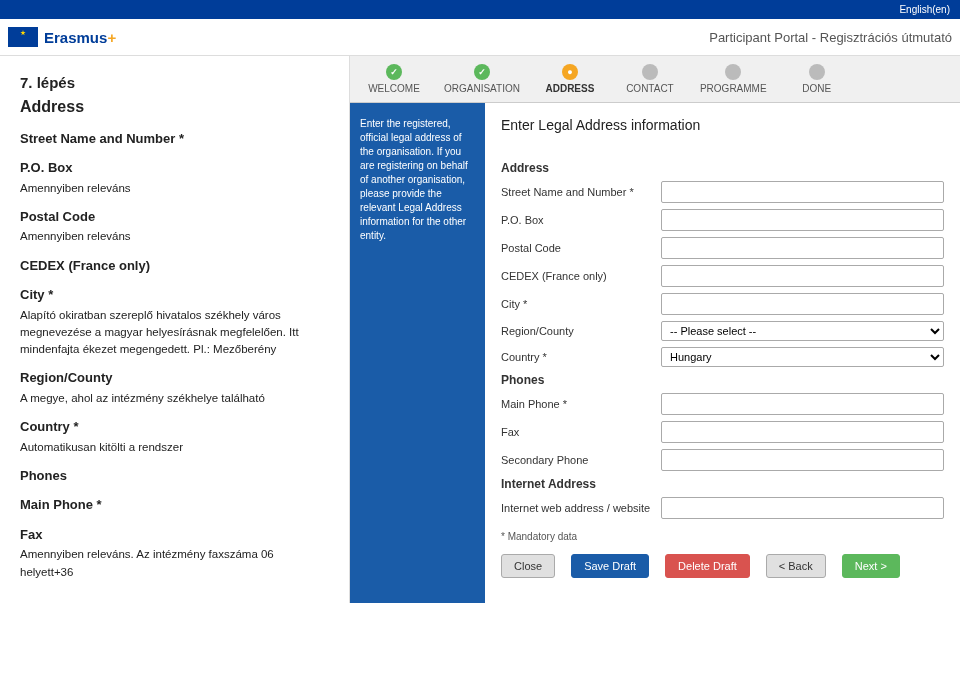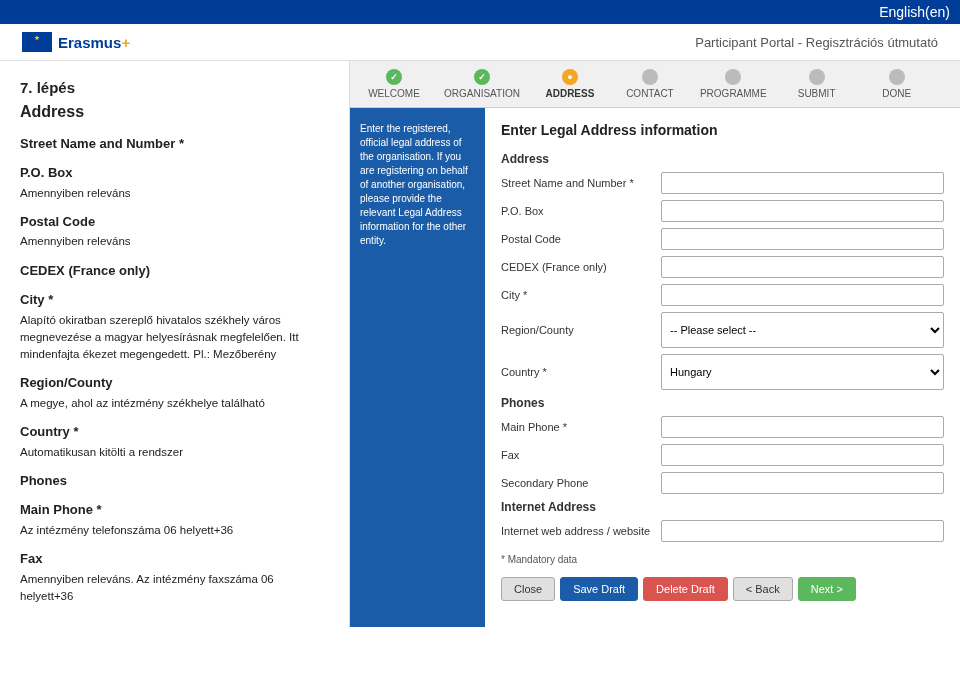--- a/index.html
+++ b/index.html
@@ -11,28 +11,28 @@
       min-height: 680px;
       color: #333;
     }
 
     
     .top-bar {
       background: #003d99;
       color: #fff;
       text-align: right;
       padding: 4px 10px;
-      font-size: 14px;
+      font-size: 10px;
     }
 
     
     .header {
       display: flex;
       align-items: center;
-      padding: 8px 22px;
+      padding: 8px 8px;
       border-bottom: 1px solid #ddd;
       background: #fff;
       justify-content: space-between;
     }
     .header-logo {
       display: flex;
       align-items: center;
       gap: 6px;
     }
     .erasmus-flag {
@@ -156,22 +156,22 @@
     .blue-sidebar p { font-size: 10px; }
 
     
     .form-area {
       flex: 1;
       padding: 14px 16px;
       background: #fff;
     }
     .form-area h3 {
       font-size: 14px;
-      font-weight: bold;
-      margin-bottom: 14px;
+      font-weight: normal;
+      margin-bottom: 28px;
       color: #222;
     }
     .form-section-label {
       font-size: 12px;
       font-weight: bold;
       margin-bottom: 6px;
       color: #333;
     }
     .form-row {
       display: flex;
@@ -188,37 +188,37 @@
       flex: 1;
       height: 22px;
       border: 1px solid #aaa;
       border-radius: 2px;
       padding: 0 4px;
       font-size: 11px;
       background: #fff;
     }
     .form-select {
       flex: 1;
-      height: 36px;
+      height: 20px;
       border: 1px solid #aaa;
       border-radius: 2px;
       padding: 0 4px;
       font-size: 11px;
       background: #fff;
     }
     .mandatory-note {
       font-size: 10px;
       color: #555;
       margin: 12px 0;
     }
 
     
     .action-buttons {
       display: flex;
-      gap: 5px;
+      gap: 16px;
       margin-top: 12px;
     }
     .btn {
       padding: 5px 12px;
       font-size: 11px;
       border-radius: 3px;
       cursor: pointer;
       border: none;
     }
     .btn-default {
@@ -287,21 +287,20 @@
     <p>Alapító okiratban szereplő hivatalos székhely város megnevezése a magyar helyesírásnak megfelelően. Itt mindenfajta ékezet megengedett. Pl.: Mezőberény</p>
 
     <h3>Region/County</h3>
     <p>A megye, ahol az intézmény székhelye található</p>
 
     <h3>Country *</h3>
     <p>Automatikusan kitölti a rendszer</p>
 
     <h3>Phones</h3>
     <h3>Main Phone *</h3>
-    <p>Az intézmény telefonszáma 06 helyett+36</p>
 
     <h3>Fax</h3>
     <p>Amennyiben releváns. Az intézmény faxszáma 06 helyett+36</p>
 
   </div>
 
   <div class="right-panel">
 
     <div class="progress-nav">
       <div class="nav-step done">
@@ -316,24 +315,20 @@
         <div class="circle">●</div>
         <span>ADDRESS</span>
       </div>
       <div class="nav-step">
         <div class="circle"></div>
         <span>CONTACT</span>
       </div>
       <div class="nav-step">
         <div class="circle"></div>
         <span>PROGRAMME</span>
-      </div>
-      <div class="nav-step">
-        <div class="circle"></div>
-        <span>SUBMIT</span>
       </div>
       <div class="nav-step">
         <div class="circle"></div>
         <span>DONE</span>
       </div>
     </div>
 
     <div class="portal-content">
 
       <div class="blue-sidebar">

